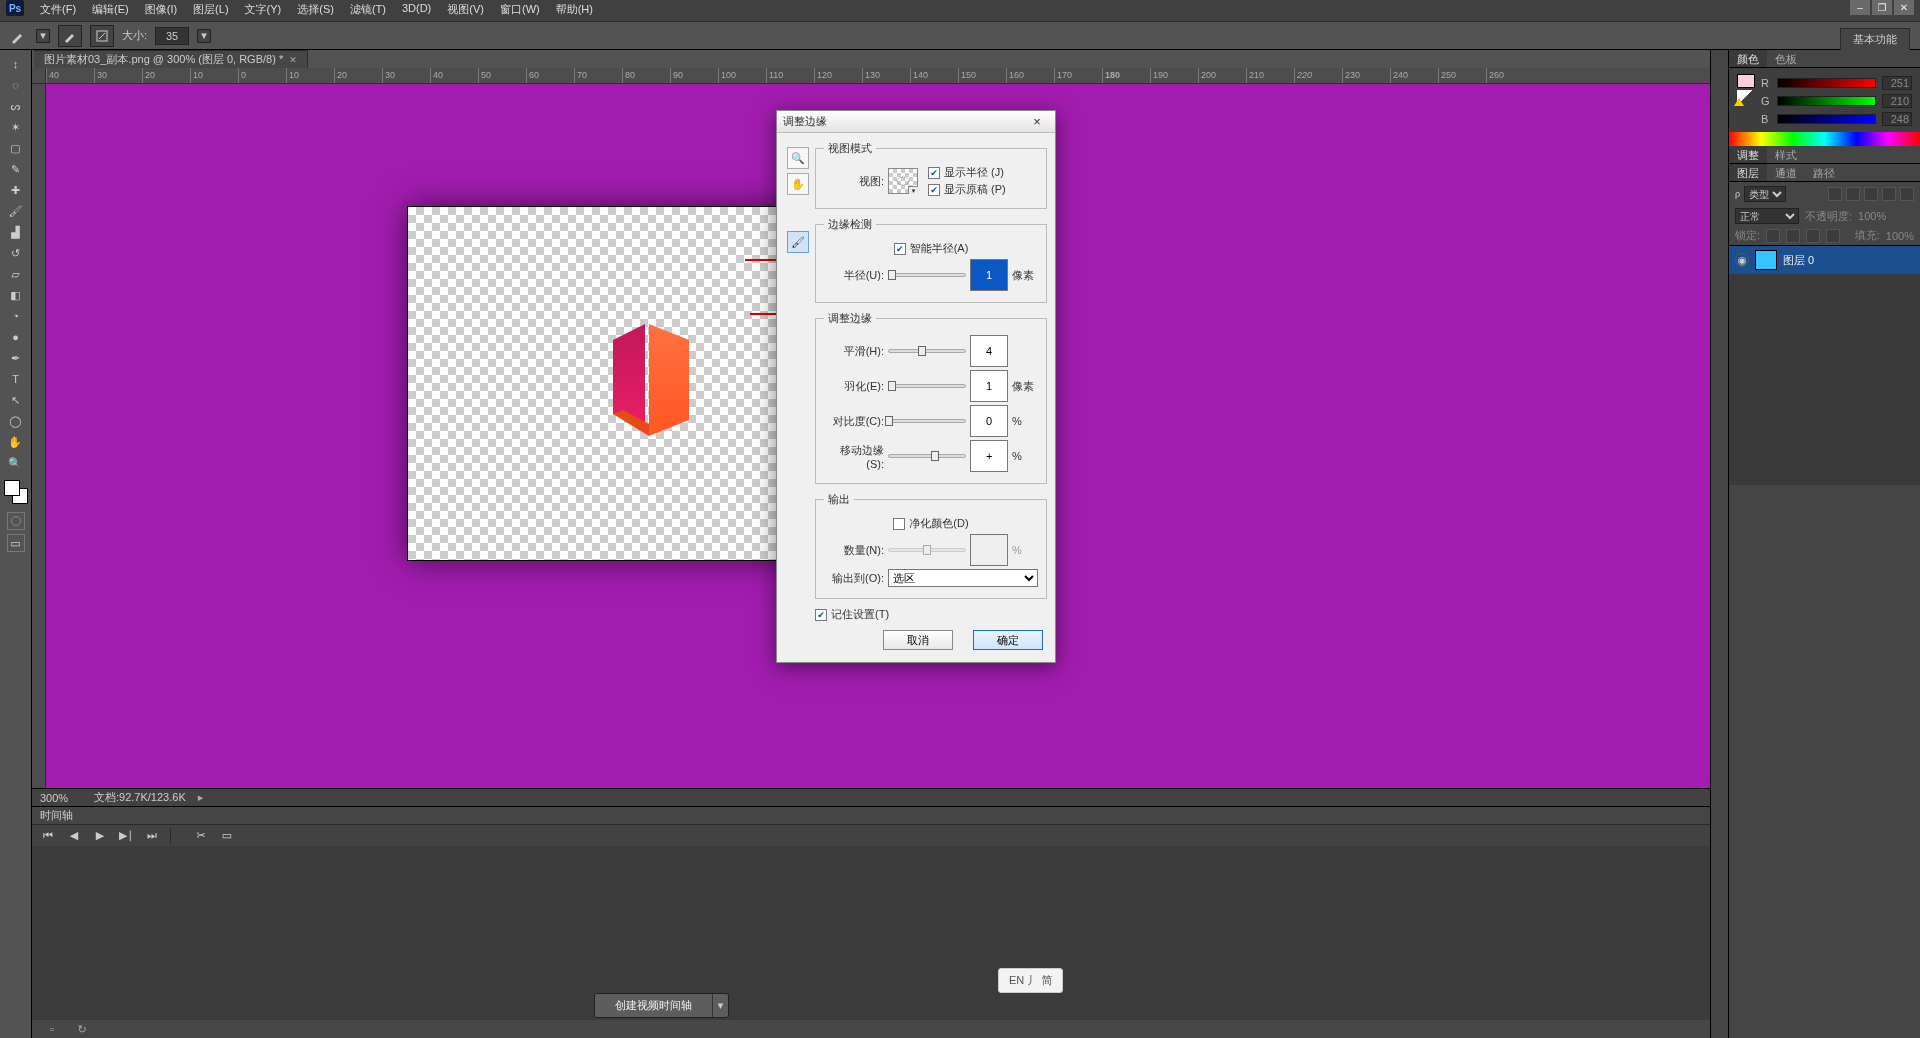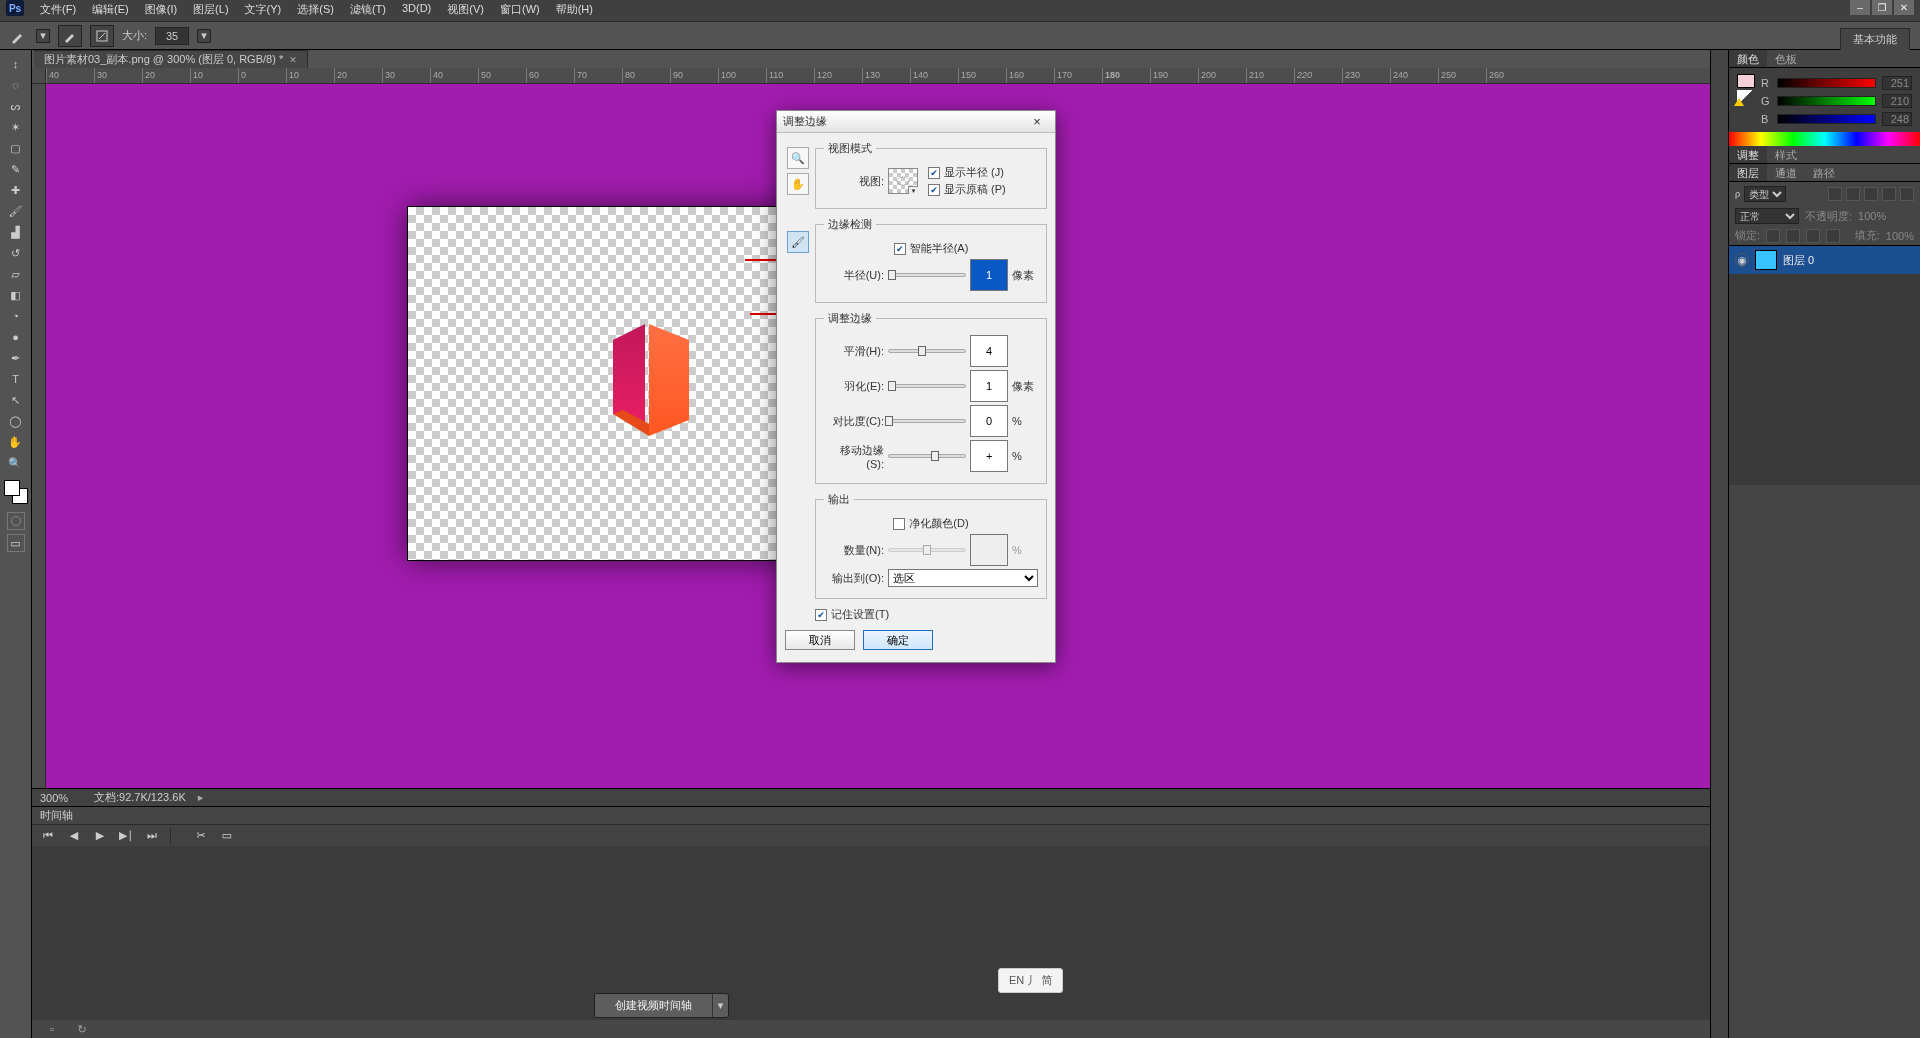--- a/index.html
+++ b/index.html
@@ -128,21 +128,21 @@
 .dialog .chk.on::after{ content:"✔"; color:#1256a0;}
 .dialog input.num{ width:38px; height:32px; border:1px solid #777; background:#fff; color:#000; text-align:left; padding:0 15px; font-size:11px;}
 .dialog input.num.sel{ background:#0a58c3; color:#fff;}
 .dialog .slider-track{ position:relative; flex:1; height:4px; background:#ddd; border:1px solid #aaa; border-radius:2px; min-width:74px;}
 .dialog .slider-thumb{ position:absolute; top:-4px; width:8px; height:10px; background:#eee; border:1px solid #666; transform:translateX(-50%);}
 .dialog .unit{ width:26px; color:#333;}
 .dialog .view-swatch{ width:30px; height:26px; border:1px solid #888; background-image: linear-gradient(45deg,#ccc 25%,transparent 25%),linear-gradient(-45deg,#ccc 25%,transparent 25%),linear-gradient(45deg,transparent 75%,#ccc 75%),linear-gradient(-45deg,transparent 75%,#ccc 75%); background-size:8px 8px; background-position:0 0,0 4px,4px -4px,-4px 0; background-color:#fff; position:relative;}
 .dialog .view-swatch .dot{ position:absolute; left:6px; top:7px; width:16px; height:10px;}
 .dialog .view-swatch .dd{ position:absolute; right:-1px; bottom:-1px; width:10px; height:8px; border-left:1px solid #888; border-top:1px solid #888; display:flex; align-items:center; justify-content:center; background:#eee; font-size:7px;}
 .dialog select.sel-out{ flex:1; border:1px solid #777; height:18px; background:#fff; color:#000;}
-.dialog .btn-row{ display:flex; gap:8px; padding-right:4px;}
+.dialog .btn-row{ display:flex; justify-content:flex-end; gap:20px; padding-right:4px;}
 .dialog button.dlg-btn{ width:70px; height:20px; border:1px solid #888; background:linear-gradient(#fff,#e8e8e8); color:#000;}
 .dialog button.dlg-btn.primary{ border:1px solid #1e6fbf; background:linear-gradient(#eaf3fe,#cfe6fb);}
 .dialog .remember{ display:flex; align-items:center; gap:4px; margin:4px 0 8px 30px;}
 .dialog .disabled{ color:#999;}
 </style>
 </head>
 <body>
 
 <div class="menubar">
   <div class="ps-logo">Ps</div>

